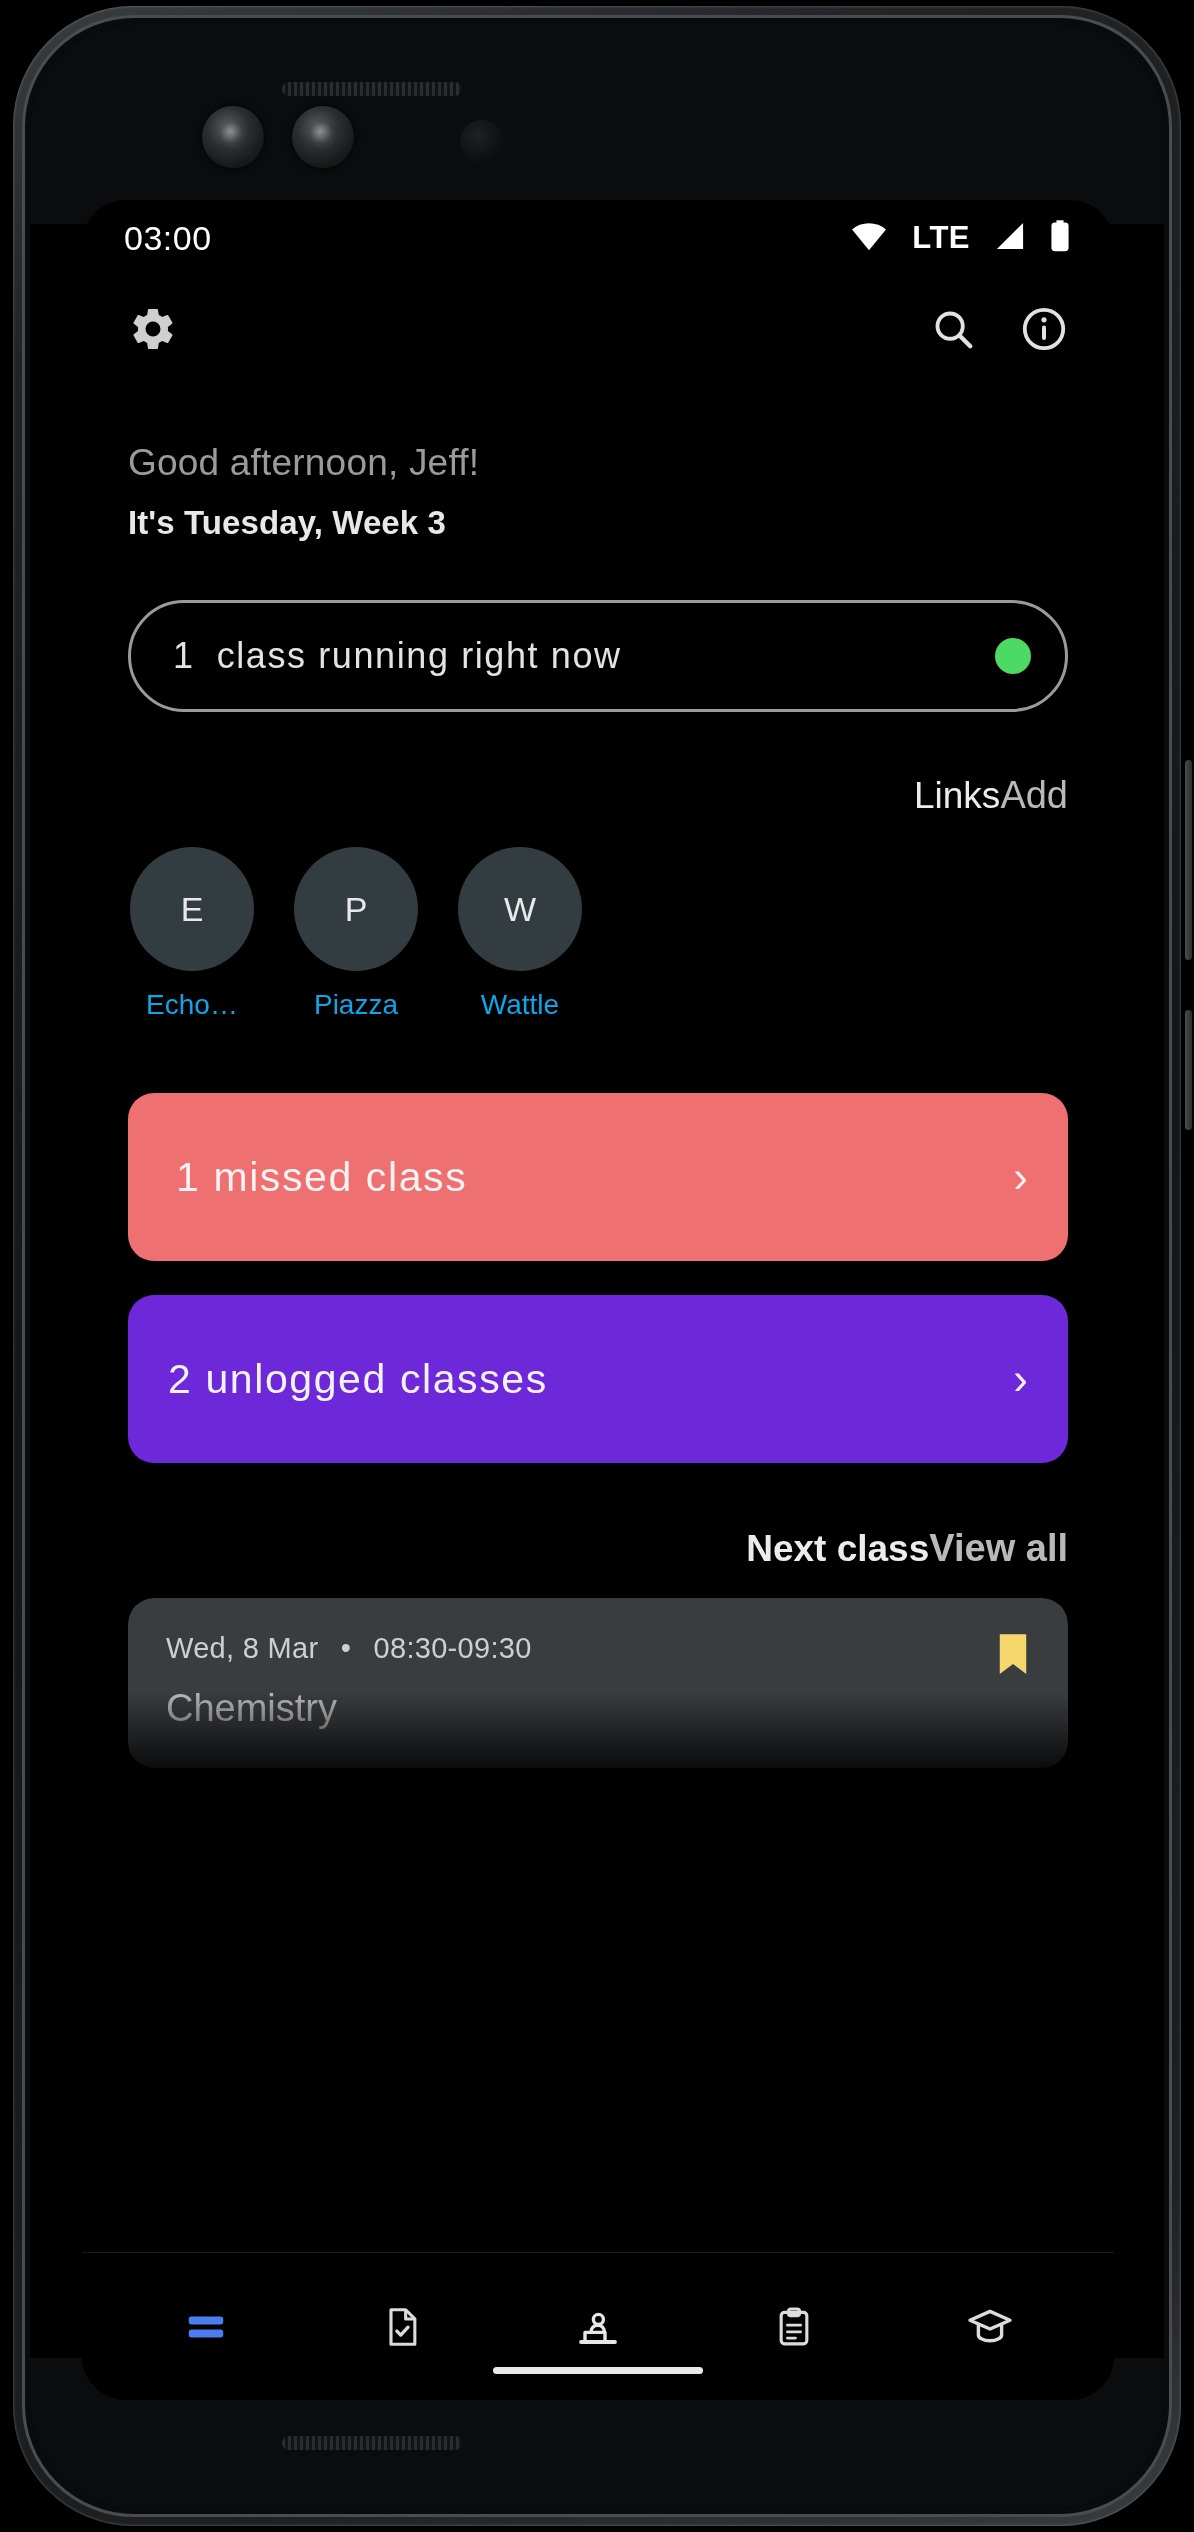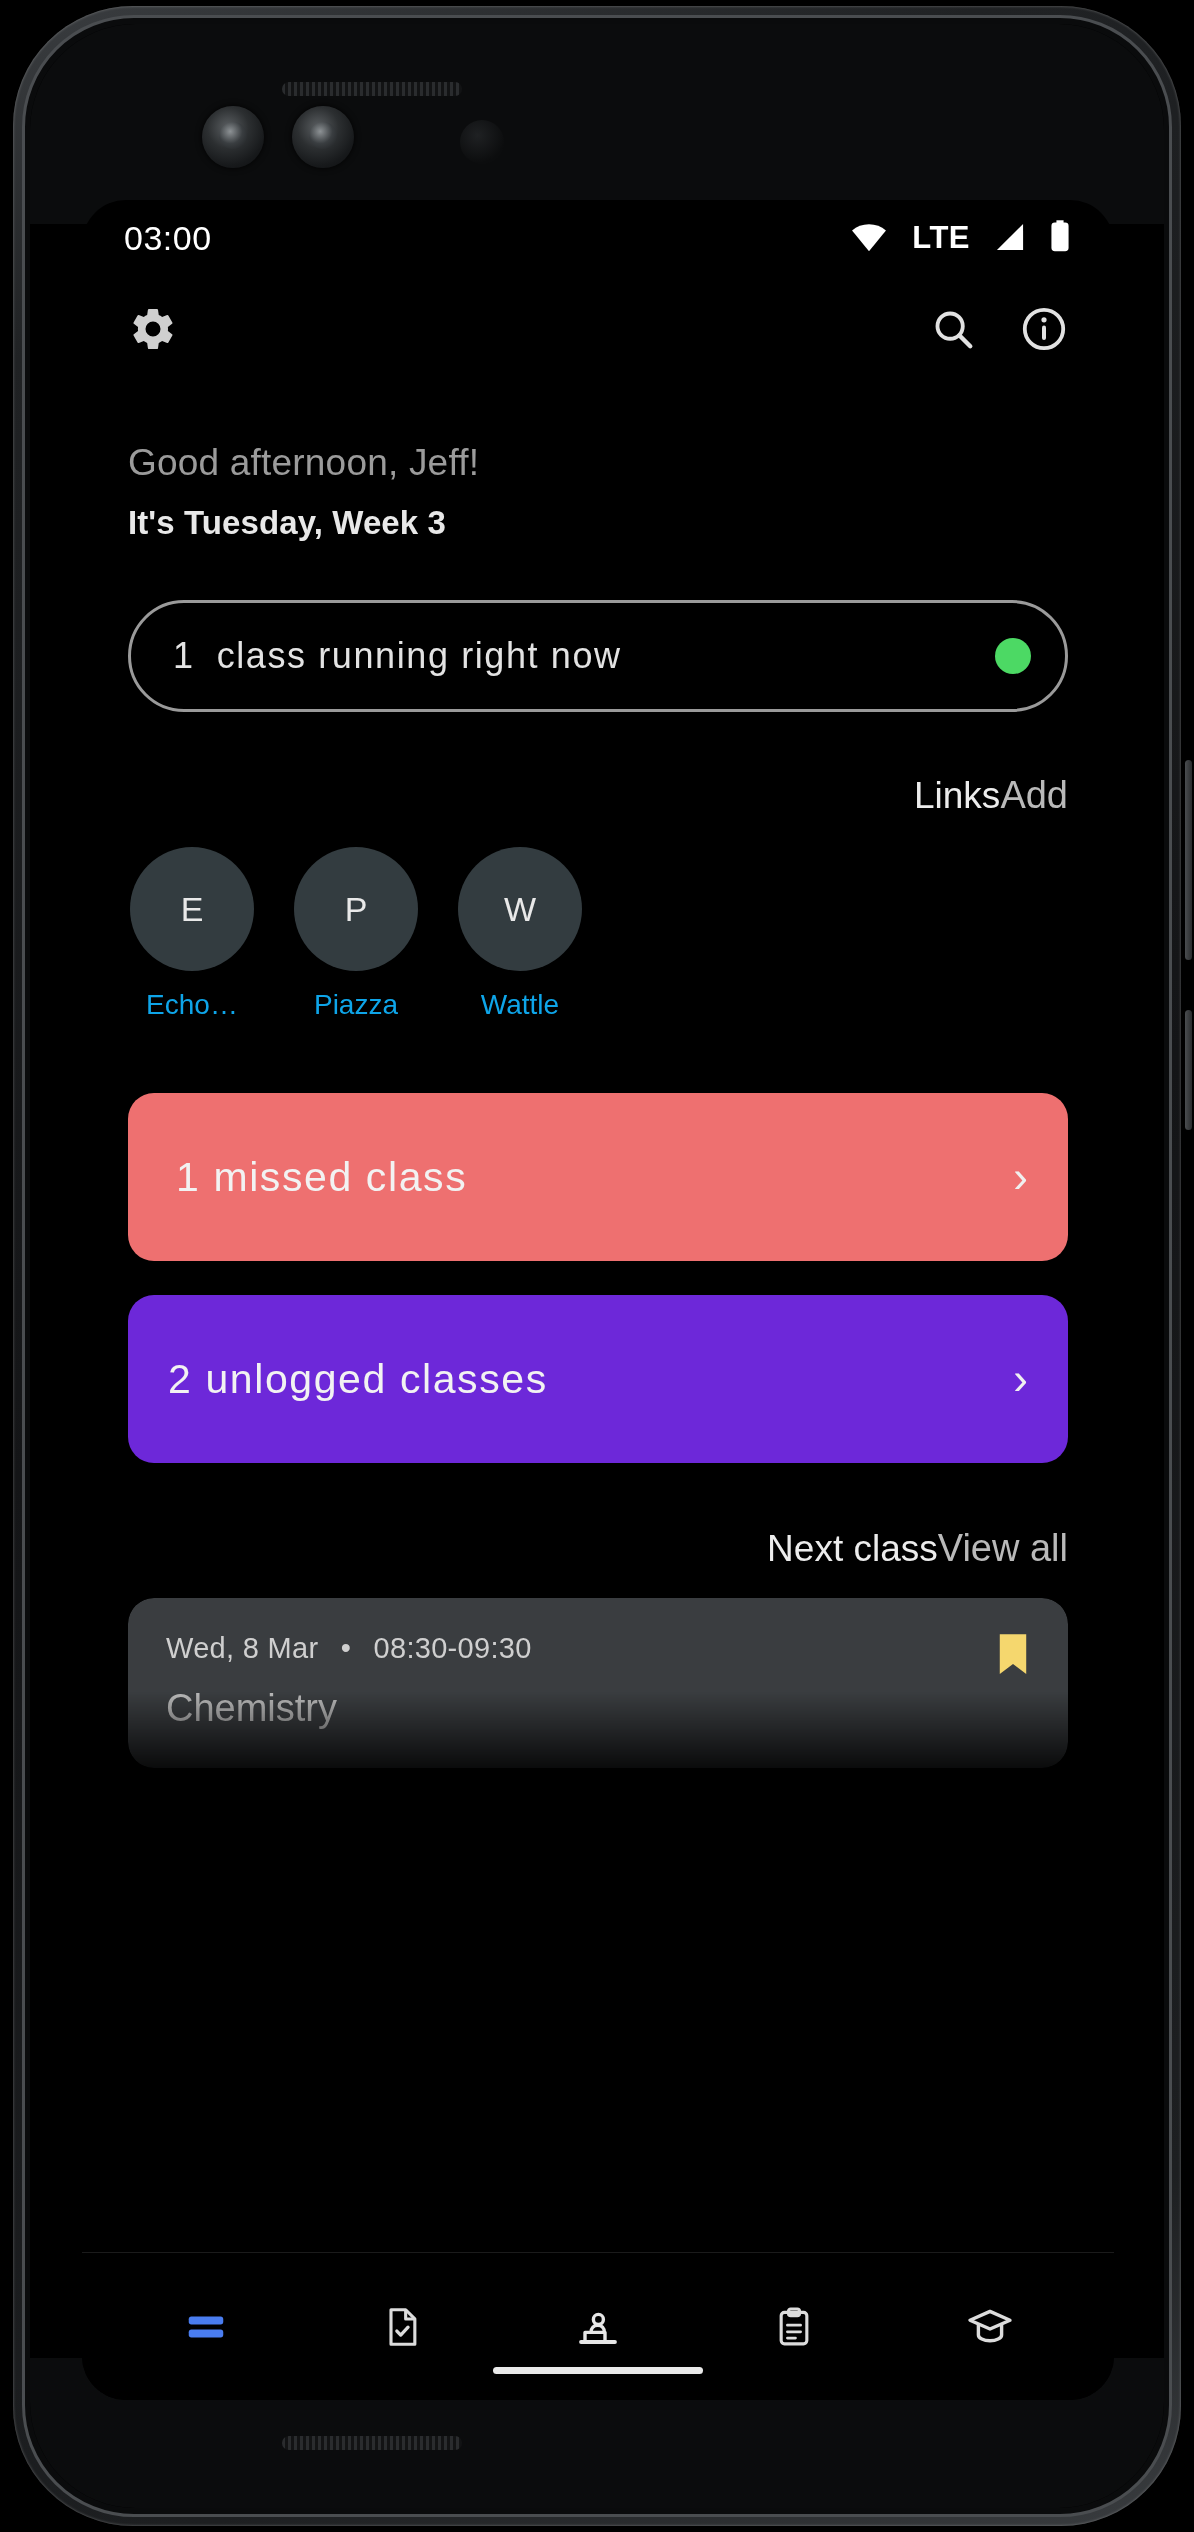--- a/index.html
+++ b/index.html
@@ -95,21 +95,21 @@
   .statusbar {
     position: relative;
     height: 76px;
     display: flex; align-items: center; justify-content: space-between;
     padding: 0 44px 0 42px;
     color: #fff;
   }
   .status-time {
     font-size: 34px; font-weight: 400; letter-spacing: .5px; color: #fff;
   }
-  .status-icons { display:flex; align-items:flex-end; gap: 24px; }
+  .status-icons { display:flex; align-items:center; gap: 24px; }
   .ic { display:block; }
 
   
   .toolbar {
     height: 110px;
     display:flex; align-items:center; justify-content: space-between;
     padding: 0 46px 0 46px;
   }
   .toolbar-right { display:flex; align-items:center; gap: 44px; }
 
@@ -178,21 +178,21 @@
     display:flex; align-items:center; justify-content: space-between;
     padding: 0 40px 0 48px;
   }
   .alert-card.red  { background: #ee7070; margin-top: 72px; }
   .alert-card.blue { background: #6d28d9; padding-left: 40px; }
   .alert-text {
     color: #f2f2f2; font-size: 41px; letter-spacing: 1.6px;
   }
   .chev { color: #f0f0f0; font-size: 44px; line-height: 1; font-weight: 300; }
 
-  .next-head { margin-top: 64px; }
+  .next-head { margin-top: 64px; font-weight: bold; }
 
   .class-card {
     margin-top: 28px;
     border-radius: 26px;
     background: #3a3d40;
     padding: 34px 38px 30px 38px;
     display:flex; justify-content: space-between; align-items: flex-start;
     height: 170px;
     overflow: hidden;
     -webkit-mask-image: linear-gradient(#000 55%, rgba(0,0,0,.18) 100%);

